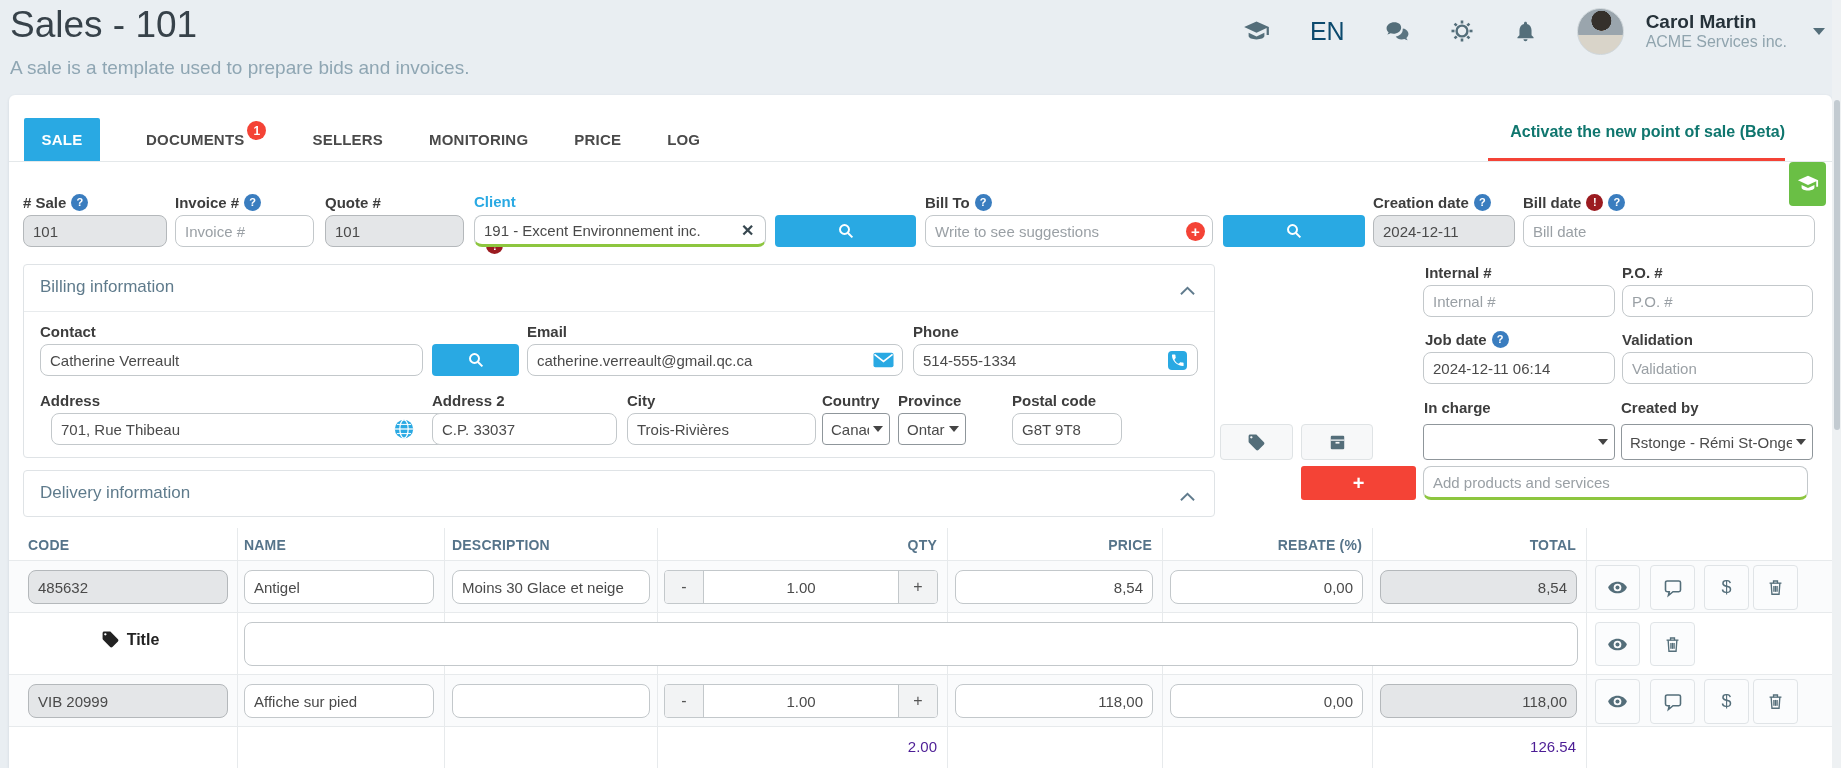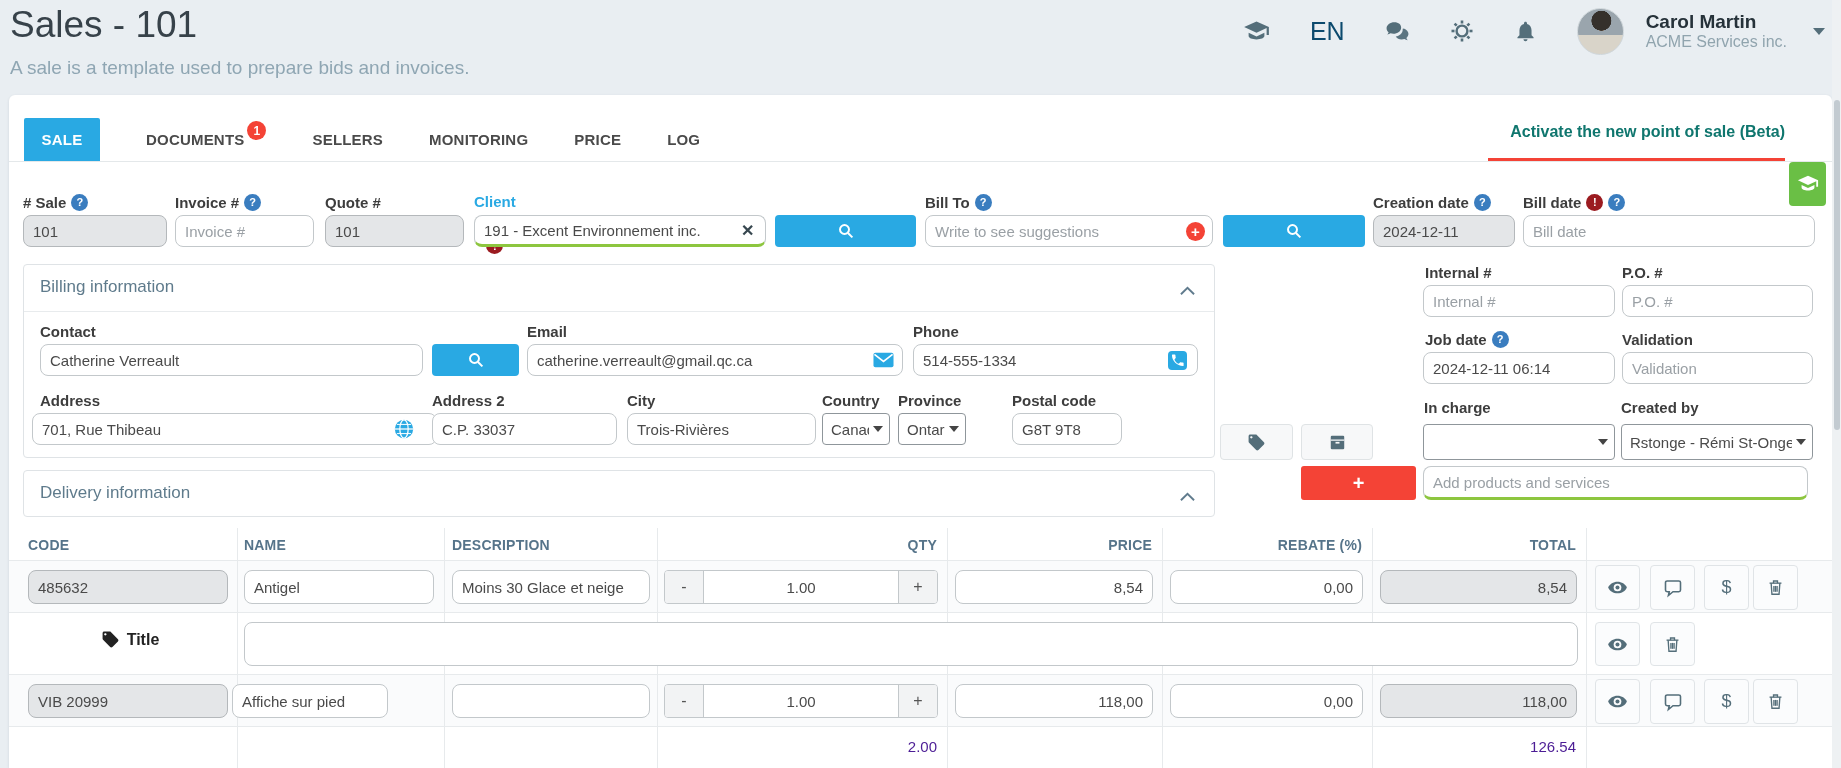--- a/index.html
+++ b/index.html
@@ -271,21 +271,21 @@
   <div class="lbl" style="left:822px;top:391px;">
       <span>Country</span>
     </div>
   <div class="lbl" style="left:898px;top:391px;">
       <span>Province</span>
     </div>
   <div class="lbl" style="left:1012px;top:391px;">
       <span>Postal code</span>
     </div>
 
-  <input class="inp" style="left: 32px; top: 413px; width: 405px; padding-right: 32px;" value="701, Rue Thibeau">
+  <input class="inp" style="left: 51px; top: 413px; width: 405px; padding-right: 32px;" value="701, Rue Thibeau">
   <span class="in-icon" style="left:394px;top:419px;">
     <svg width="20" height="20" viewBox="0 0 24 24">
         <circle cx="12" cy="12" r="11" fill="#29a9e3"></circle>
         <ellipse cx="12" cy="12" rx="5" ry="11" fill="none" stroke="#fff" stroke-width="1.5"></ellipse>
         <line x1="1" y1="12" x2="23" y2="12" stroke="#fff" stroke-width="1.5"></line>
         <path d="M3.5 6.5h17M3.5 17.5h17" stroke="#fff" stroke-width="1.2" fill="none"></path>
       </svg>
   </span>
   <input class="inp" style="left: 432px; top: 413px; width: 185px;" value="C.P. 33037">
   <input class="inp" style="left: 627px; top: 413px; width: 189px;" value="Trois-Rivières">
@@ -432,21 +432,21 @@
         <path d="M4.5 6.5h15"></path>
         <path d="M6.5 6.5l1 14h9l1-14"></path>
         <path d="M9.5 6.5V3.8h5v2.7"></path>
         <line x1="10" y1="10" x2="10" y2="17.5"></line>
         <line x1="12" y1="10" x2="12" y2="17.5"></line>
         <line x1="14" y1="10" x2="14" y2="17.5"></line>
       </svg>
   </button>
 
   <input class="inp dis" style="left: 28px; top: 684px; width: 200px; height: 34px;" readonly="" value="VIB 20999">
-  <input class="inp" style="left: 232px; top: 684px; width: 156px; height: 34px;" value="Affiche sur pied">
+  <input class="inp" style="left: 244px; top: 684px; width: 190px; height: 34px;" value="Affiche sur pied">
   <input class="inp" style="left: 452px; top: 684px; width: 198px; height: 34px;" value="">
   <div class="stepper" style="left:664px;top:684px;width:274px;">
     <button class="step-btn">-</button>
     <input class="step-val" value="1.00" style="">
     <button class="step-btn">+</button>
   </div>
   <input class="inp tr" style="left: 955px; top: 684px; width: 198px; height: 34px;" value="118,00">
   <input class="inp tr" style="left: 1170px; top: 684px; width: 193px; height: 34px;" value="0,00">
   <input class="inp dis tr" style="left: 1380px; top: 684px; width: 197px; height: 34px;" readonly="" value="118,00">
   <button class="abtn" style="left:1595px;top:679px;">

